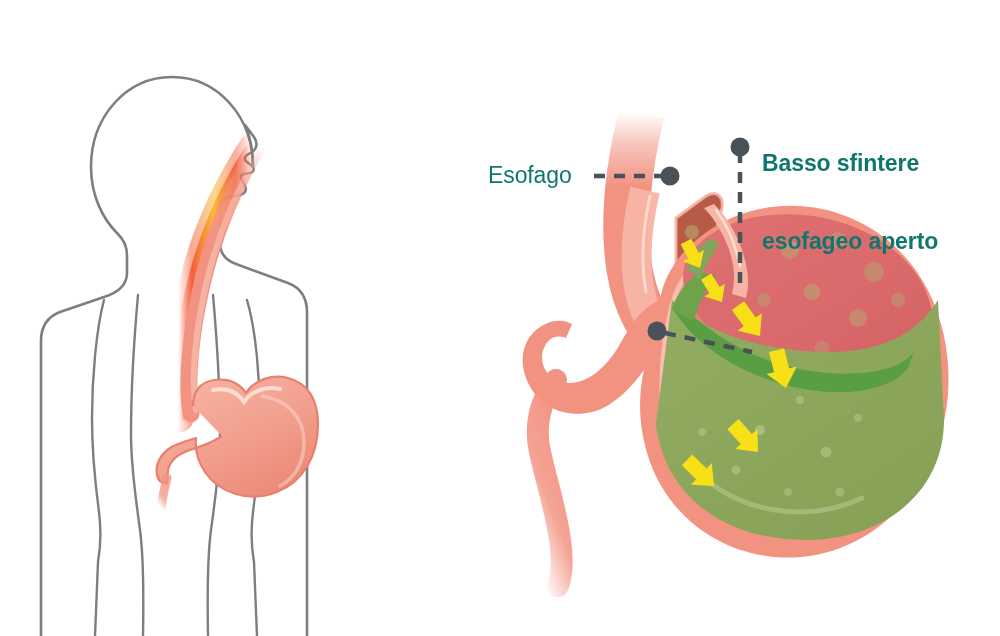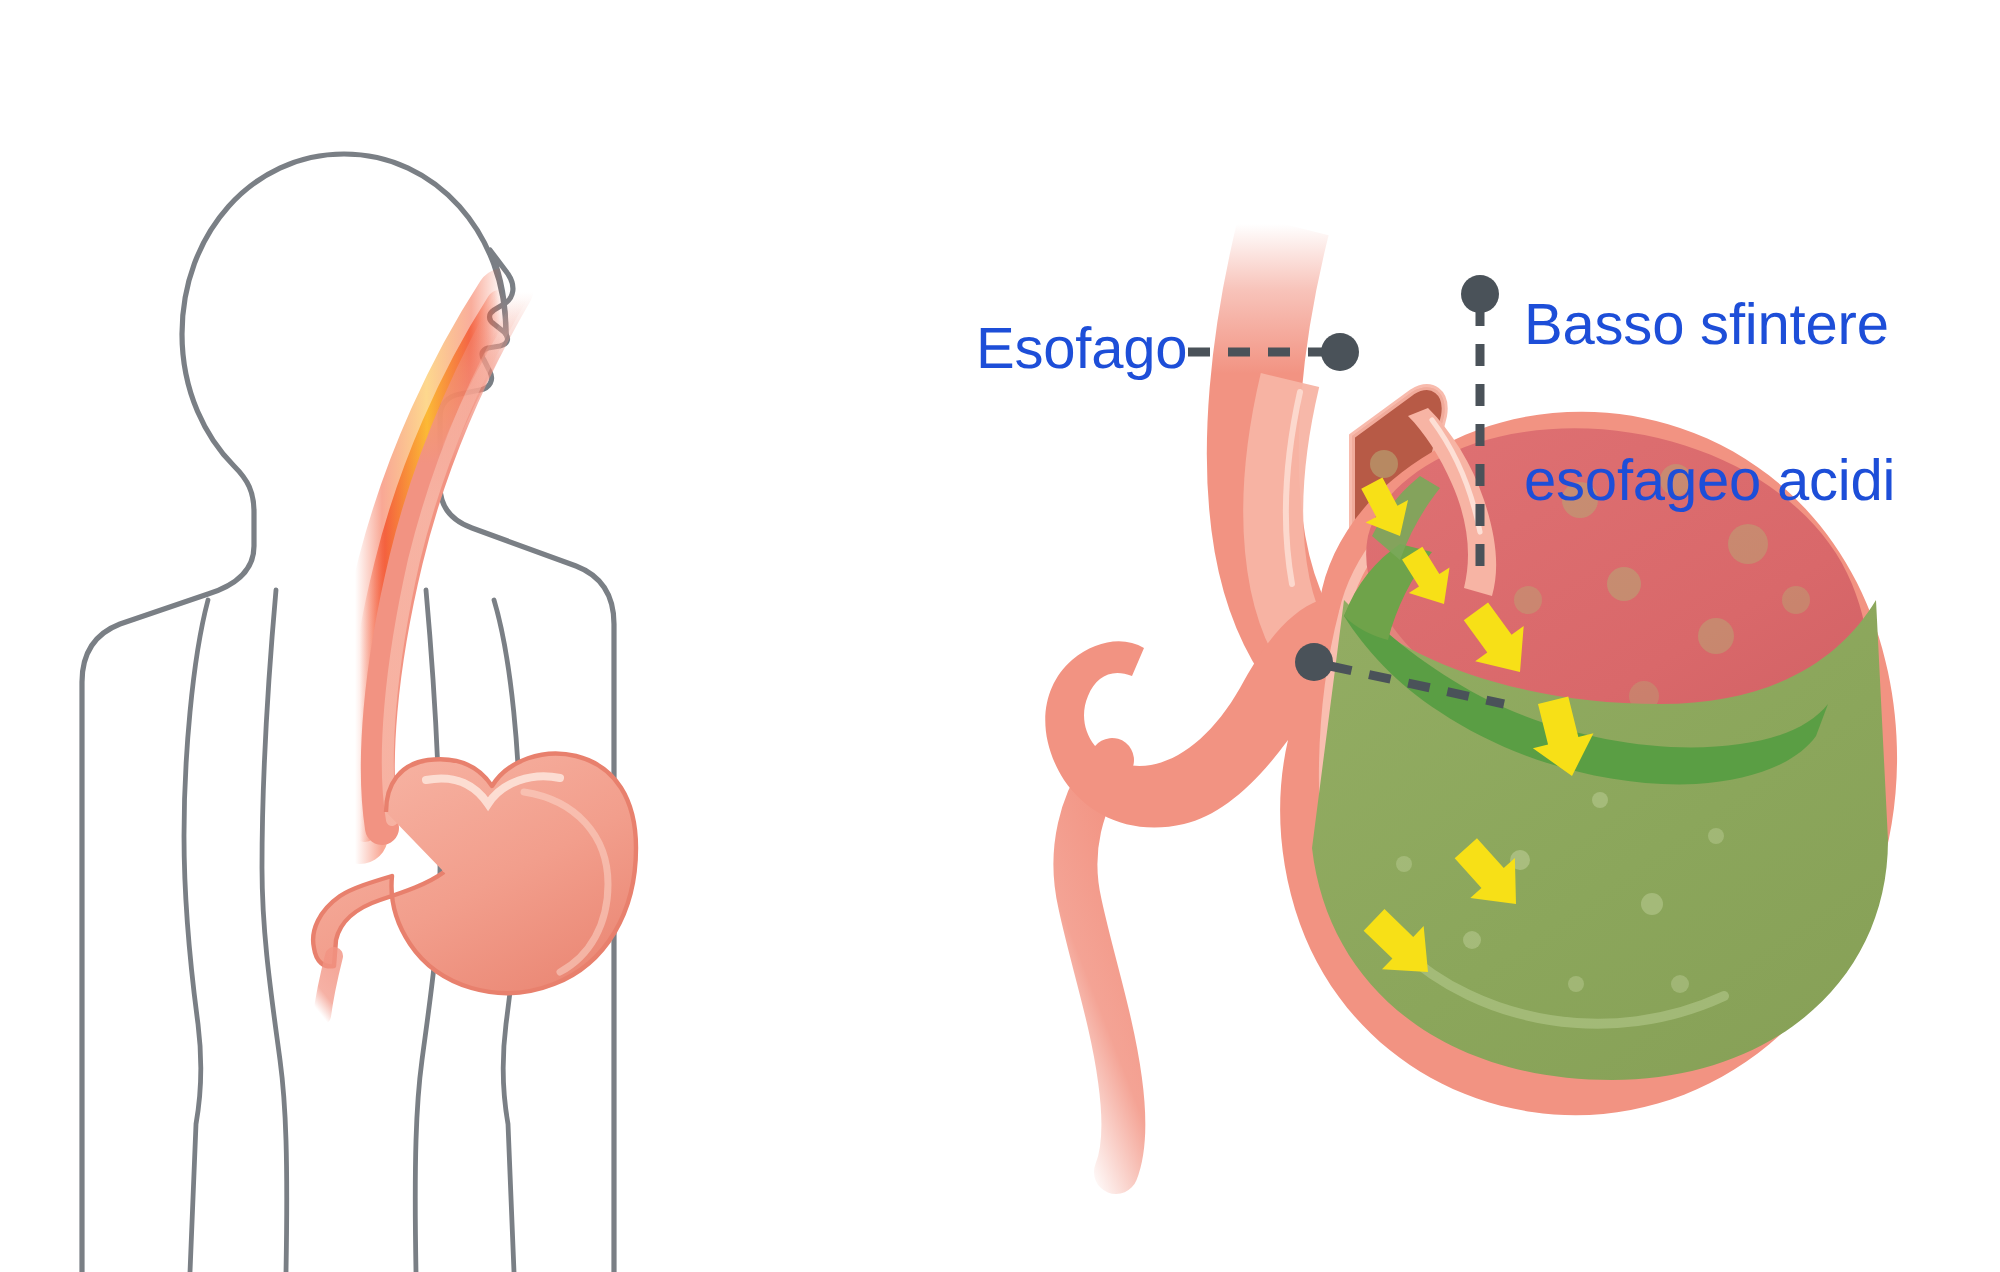--- a/index.html
+++ b/index.html
@@ -19,31 +19,32 @@
   }
   #scene {
     position: absolute;
     top: 0;
     left: 0;
     width: 1000px;
     height: 636px;
   }
   .anno {
     position: absolute;
-    color: #1d4ed8;
+    color: #0f766e;
     font-family: "Liberation Sans", sans-serif;
-    font-size: 29px;
+    font-size: 23px;
     line-height: 26px;
     white-space: pre;
     letter-spacing: -0.1px;
   }
   #label-les {
     left: 762px;
     top: 98px;
     text-align: left;
+    font-weight: bold;
   }
   #label-esofago {
     left: 488px;
     top: 162px;
   }
   #label-acidi {
     left: 432px;
     top: 297px;
     text-align: left;
   }
@@ -322,19 +323,19 @@
         <circle cx="670" cy="176" r="9.5" fill="#4a5259"></circle>
 
         <line x1="665" y1="333" x2="752" y2="352" stroke="#4a5259" stroke-width="4.5" stroke-dasharray="11 9" stroke-linecap="butt"></line>
         <circle cx="657" cy="331" r="9.5" fill="#4a5259"></circle>
       </g>
     </g>
   </svg>
 
   <div class="anno" id="label-les">
     <div>Basso sfintere</div>
-    <div>esofageo acidi</div>
+    <div>esofageo aperto</div>
   </div>
 
   <div class="anno" id="label-esofago">Esofago</div>
 
 
 </div>
 
 </body></html>

